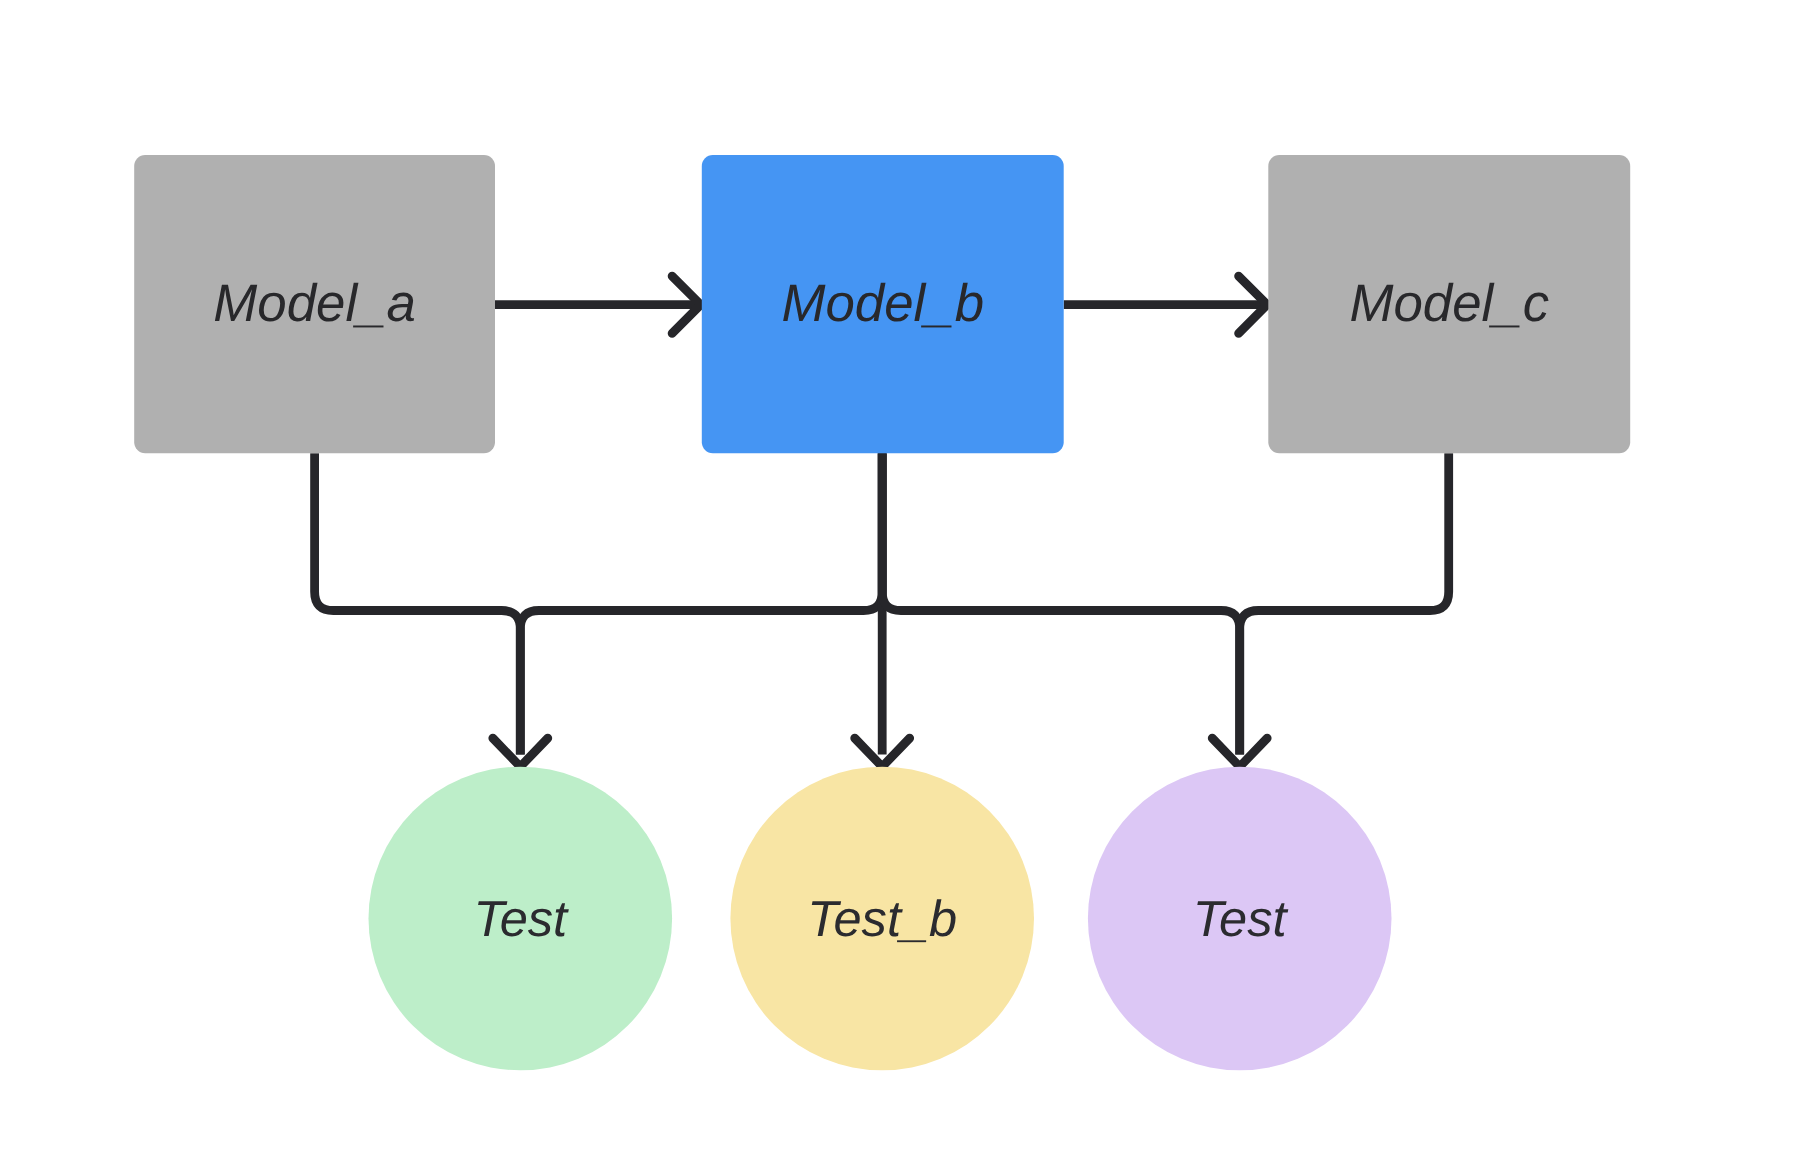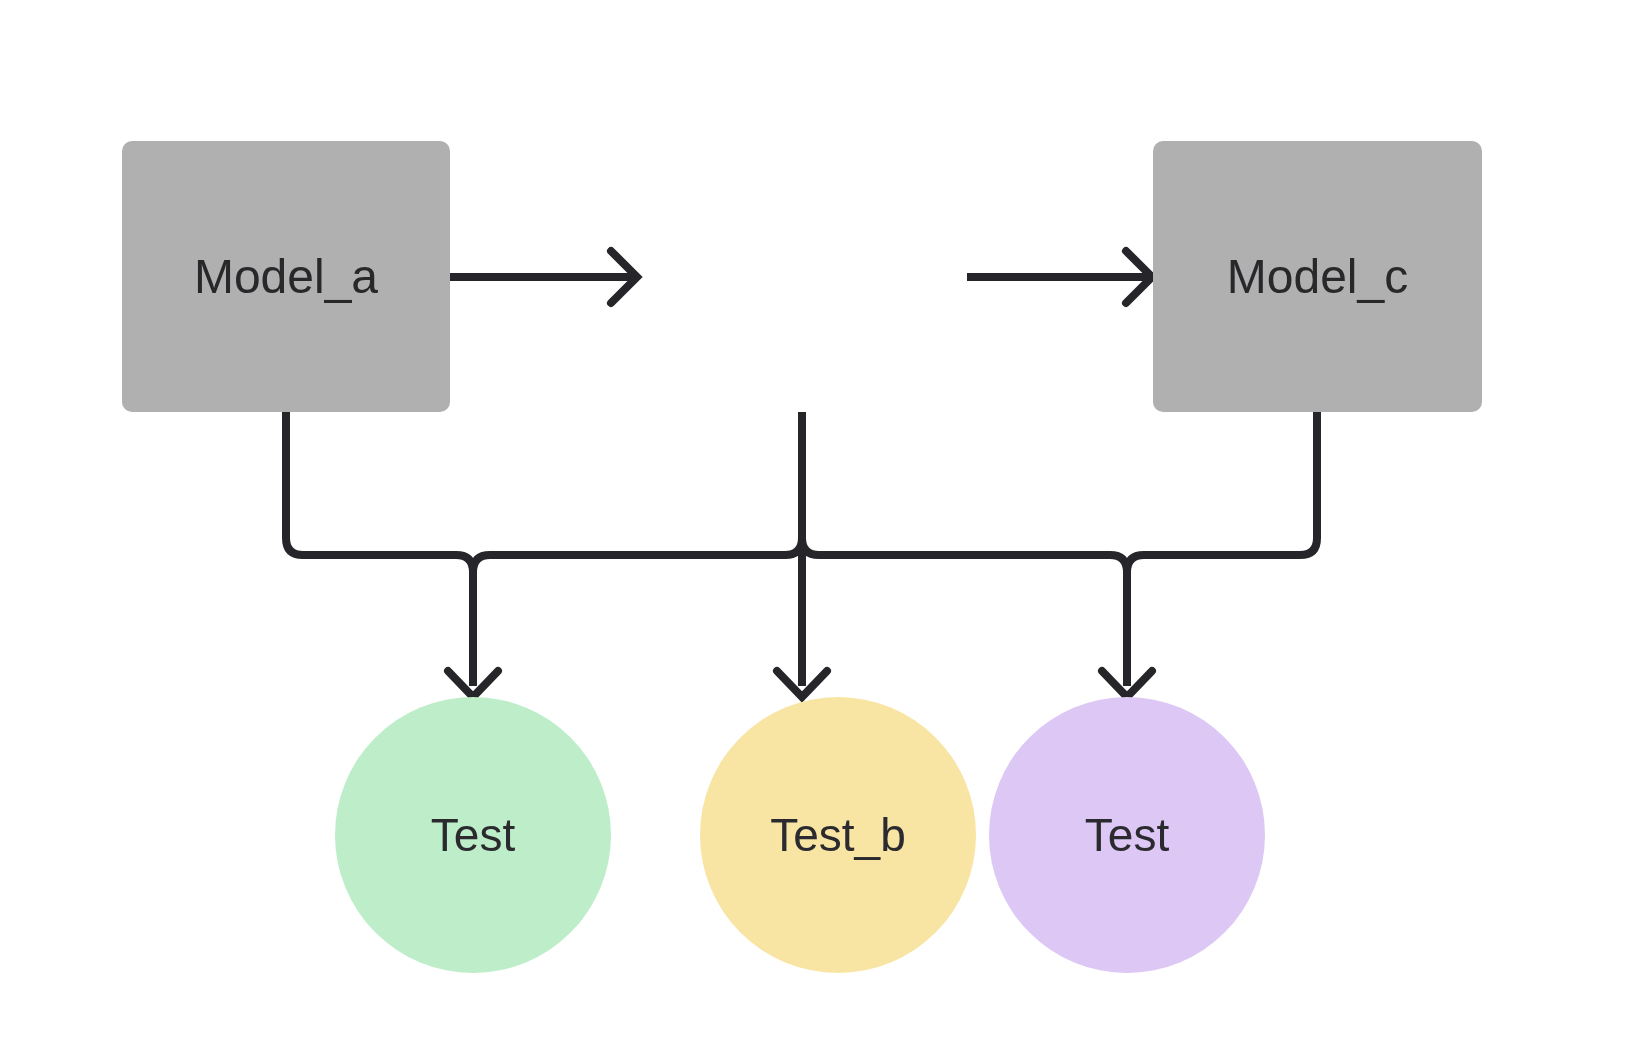--- a/index.html
+++ b/index.html
@@ -45,41 +45,42 @@
     stroke-linecap: round;
     stroke-linejoin: miter;
   }
   .node {
     position: absolute;
     display: flex;
     align-items: center;
     justify-content: center;
     text-align: left;
     box-sizing: border-box;
+    font-style: italic;
   }
   .node.model {
     border-radius: 10px;
     font-size: 48px;
     font-weight: 500;
     color: var(--model-text-dark, #28282b);
   }
   .pos-model-a { left: 122px;  top: 141px; width: 328px; height: 271px; background: var(--model-default-fill, #b0b0b0); }
   .pos-model-b { left: 638px;  top: 141px; width: 329px; height: 271px; background: var(--model-selected-fill, #4595f3); color: var(--model-text-light, #ffffff); }
   .pos-model-c { left: 1153px; top: 141px; width: 329px; height: 271px; background: var(--model-default-fill, #b0b0b0); }
   .node.test {
     width: 276px;
     height: 276px;
     border-radius: 50%;
     font-size: 46px;
     font-weight: 500;
     line-height: 1.8;
     color: var(--test-text, #2b2b2f);
   }
   .pos-test-ab { left: 335px; top: 697px; background: var(--test-ab-fill, #bdeec9); }
-  .pos-test-b  { left: 700px; top: 697px; background: var(--test-b-fill, #f8e5a4); }
+  .pos-test-b  { left: 664px; top: 697px; background: var(--test-b-fill, #f8e5a4); }
   .pos-test-bc { left: 989px; top: 697px; background: var(--test-bc-fill, #dcc7f5); }
   .node.test .line { display: block; }
 </style>
 </head>
 <body>
 
 <div class="stage">
 
 
   <svg class="edges" width="1630" height="1060" viewBox="0 0 1630 1060" xmlns="http://www.w3.org/2000/svg">
@@ -101,20 +102,23 @@
     <path class="edge" d="M 1317 412 L 1317 538 Q 1317 555 1300 555 L 1144 555 Q 1127 555 1127 572 L 1127 686"></path>
 
     <path class="arrowhead" d="M 448 671 L 473 697 L 498 671"></path>
     <path class="arrowhead" d="M 777 671 L 802 697 L 827 671"></path>
     <path class="arrowhead" d="M 1102 671 L 1127 697 L 1152 671"></path>
   </svg>
 
   <div class="node model pos-model-a">
     <span>Model_a</span>
   </div>
+  <div class="node model pos-model-b">
+    <span>Model_b</span>
+  </div>
   <div class="node model pos-model-c">
     <span>Model_c</span>
   </div>
 
   <div class="node test pos-test-ab">
     <div>
       <span class="line">Test</span>
     </div>
   </div>
   <div class="node test pos-test-b">

